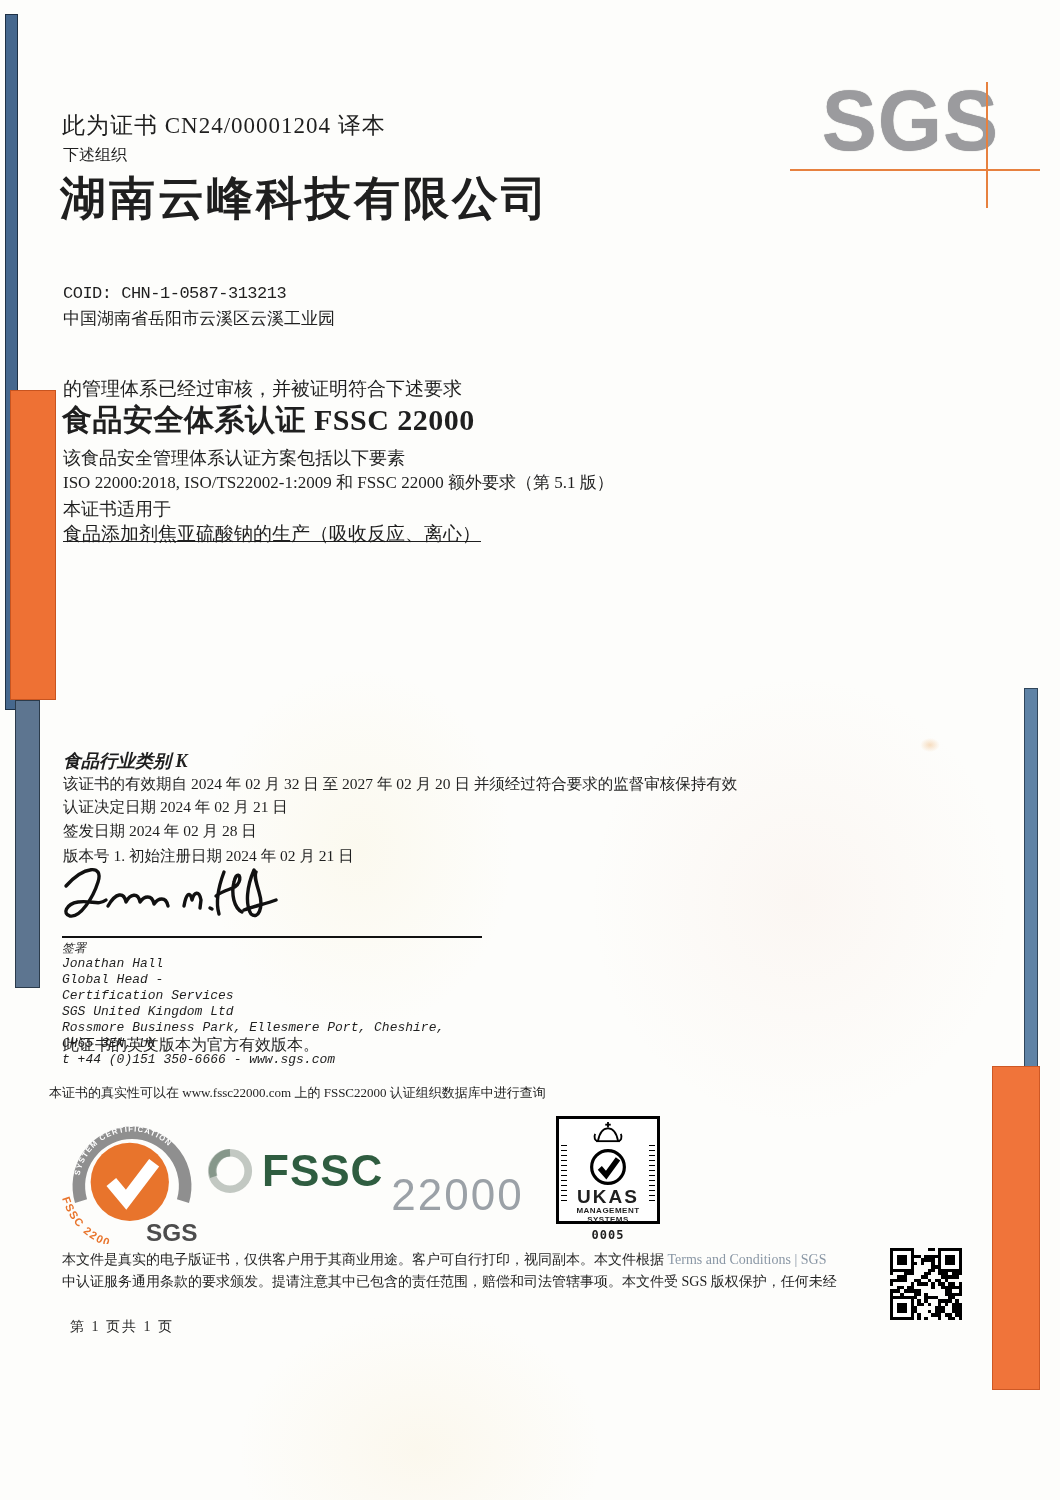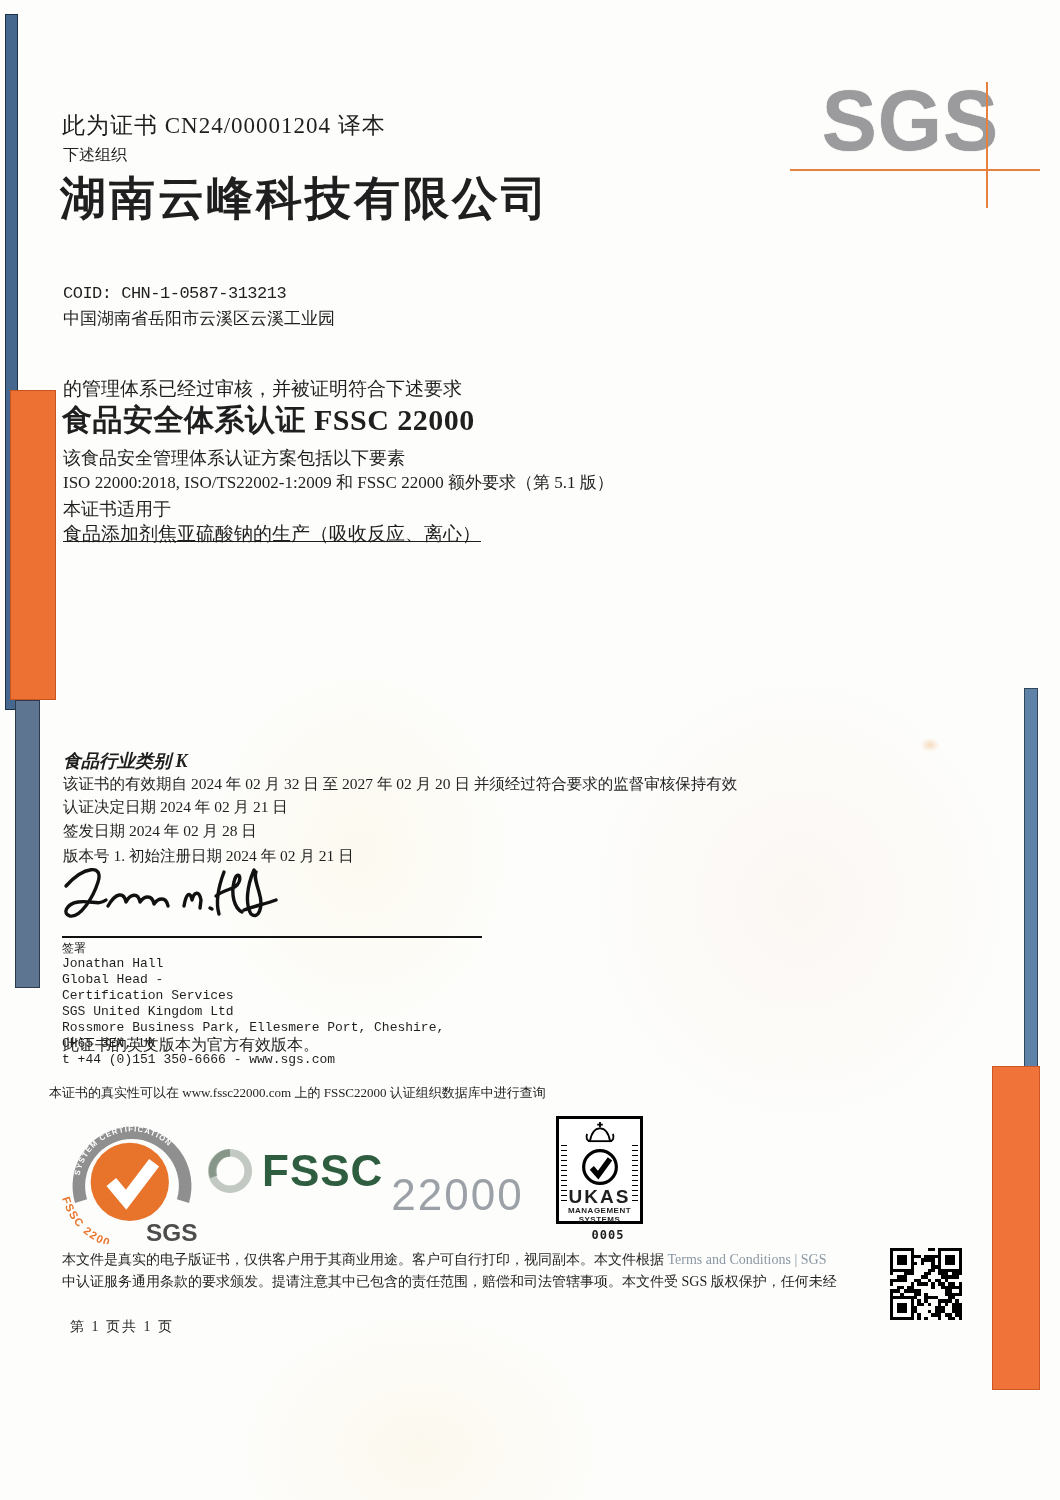--- a/index.html
+++ b/index.html
@@ -60,37 +60,37 @@
   .t-scope{left:63px;top:521px;font-size:19px;text-decoration:underline;}
 
   .t-category{left:63px;top:749px;font-size:18px;font-weight:bold;font-style:italic;}
   .t-validity{left:63px;top:774px;font-size:15.5px;}
   .t-decision{left:63px;top:797px;font-size:15.5px;}
   .t-issue{left:63px;top:821px;font-size:15.5px;}
   .t-version{left:63px;top:846px;font-size:15.5px;}
 
   .signature-svg{left:58px;top:862px;}
   .sig-block{left:62px;top:936px;width:420px;border-top:2px solid #111;padding-top:2px;
-    font-family:"Liberation Mono",monospace;font-size:13px;line-height:16px;}
+    font-family:"Liberation Mono",monospace;font-size:13px;line-height:16px;font-style:italic;}
   .sig-block .zh{font-family:"Liberation Serif",serif;font-size:12px;}
 
   .t-note1{left:63px;top:1009px;font-size:16px;margin-top:26px;}
   .t-note2{left:49px;top:1084px;font-size:13px;}
 
   
   .seal{left:58px;top:1114px;width:148px;height:130px;}
   
   .fssc-logo{left:206px;top:1142px;height:58px;display:flex;align-items:center;font-family:"Liberation Sans",sans-serif;}
   .fssc-circle{width:48px;height:48px;margin-right:8px;}
   .fssc-bold{font-weight:bold;color:var(--fssc-green);font-size:44px;letter-spacing:1px;}
   .fssc-light{color:var(--fssc-gray);font-size:44px;margin-left:8px;letter-spacing:2px;margin-top:48px;}
 
   
   .ukas{left:556px;top:1116px;width:104px;text-align:center;font-family:"Liberation Sans",sans-serif;}
-  .ukas-box{width:87px;height:108px;border:3px solid #000;background:#fff;position:relative;padding-top:2px;}
+  .ukas-box{width:104px;height:108px;border:3px solid #000;background:#fff;position:relative;padding-top:2px;}
   .ukas-ticks{position:absolute;top:26px;width:6px;height:56px;
     background:repeating-linear-gradient(to bottom,#000 0 1px,transparent 1px 5px);}
   .ukas-ticks.l{left:2px;} .ukas-ticks.r{right:2px;}
   .ukas-name{font-weight:bold;font-size:19px;letter-spacing:2px;line-height:18px;margin-top:1px;}
   .ukas-sub{font-size:8px;font-weight:bold;letter-spacing:.5px;line-height:9px;}
   .ukas-num{font-family:"DejaVu Sans Mono",monospace;font-weight:bold;font-size:12px;margin-top:4px;letter-spacing:1px;}
 
   
   .footer{left:62px;top:1249px;width:870px;font-size:14px;line-height:22px;}
   .footer .muted{color:#8a97a5;}

